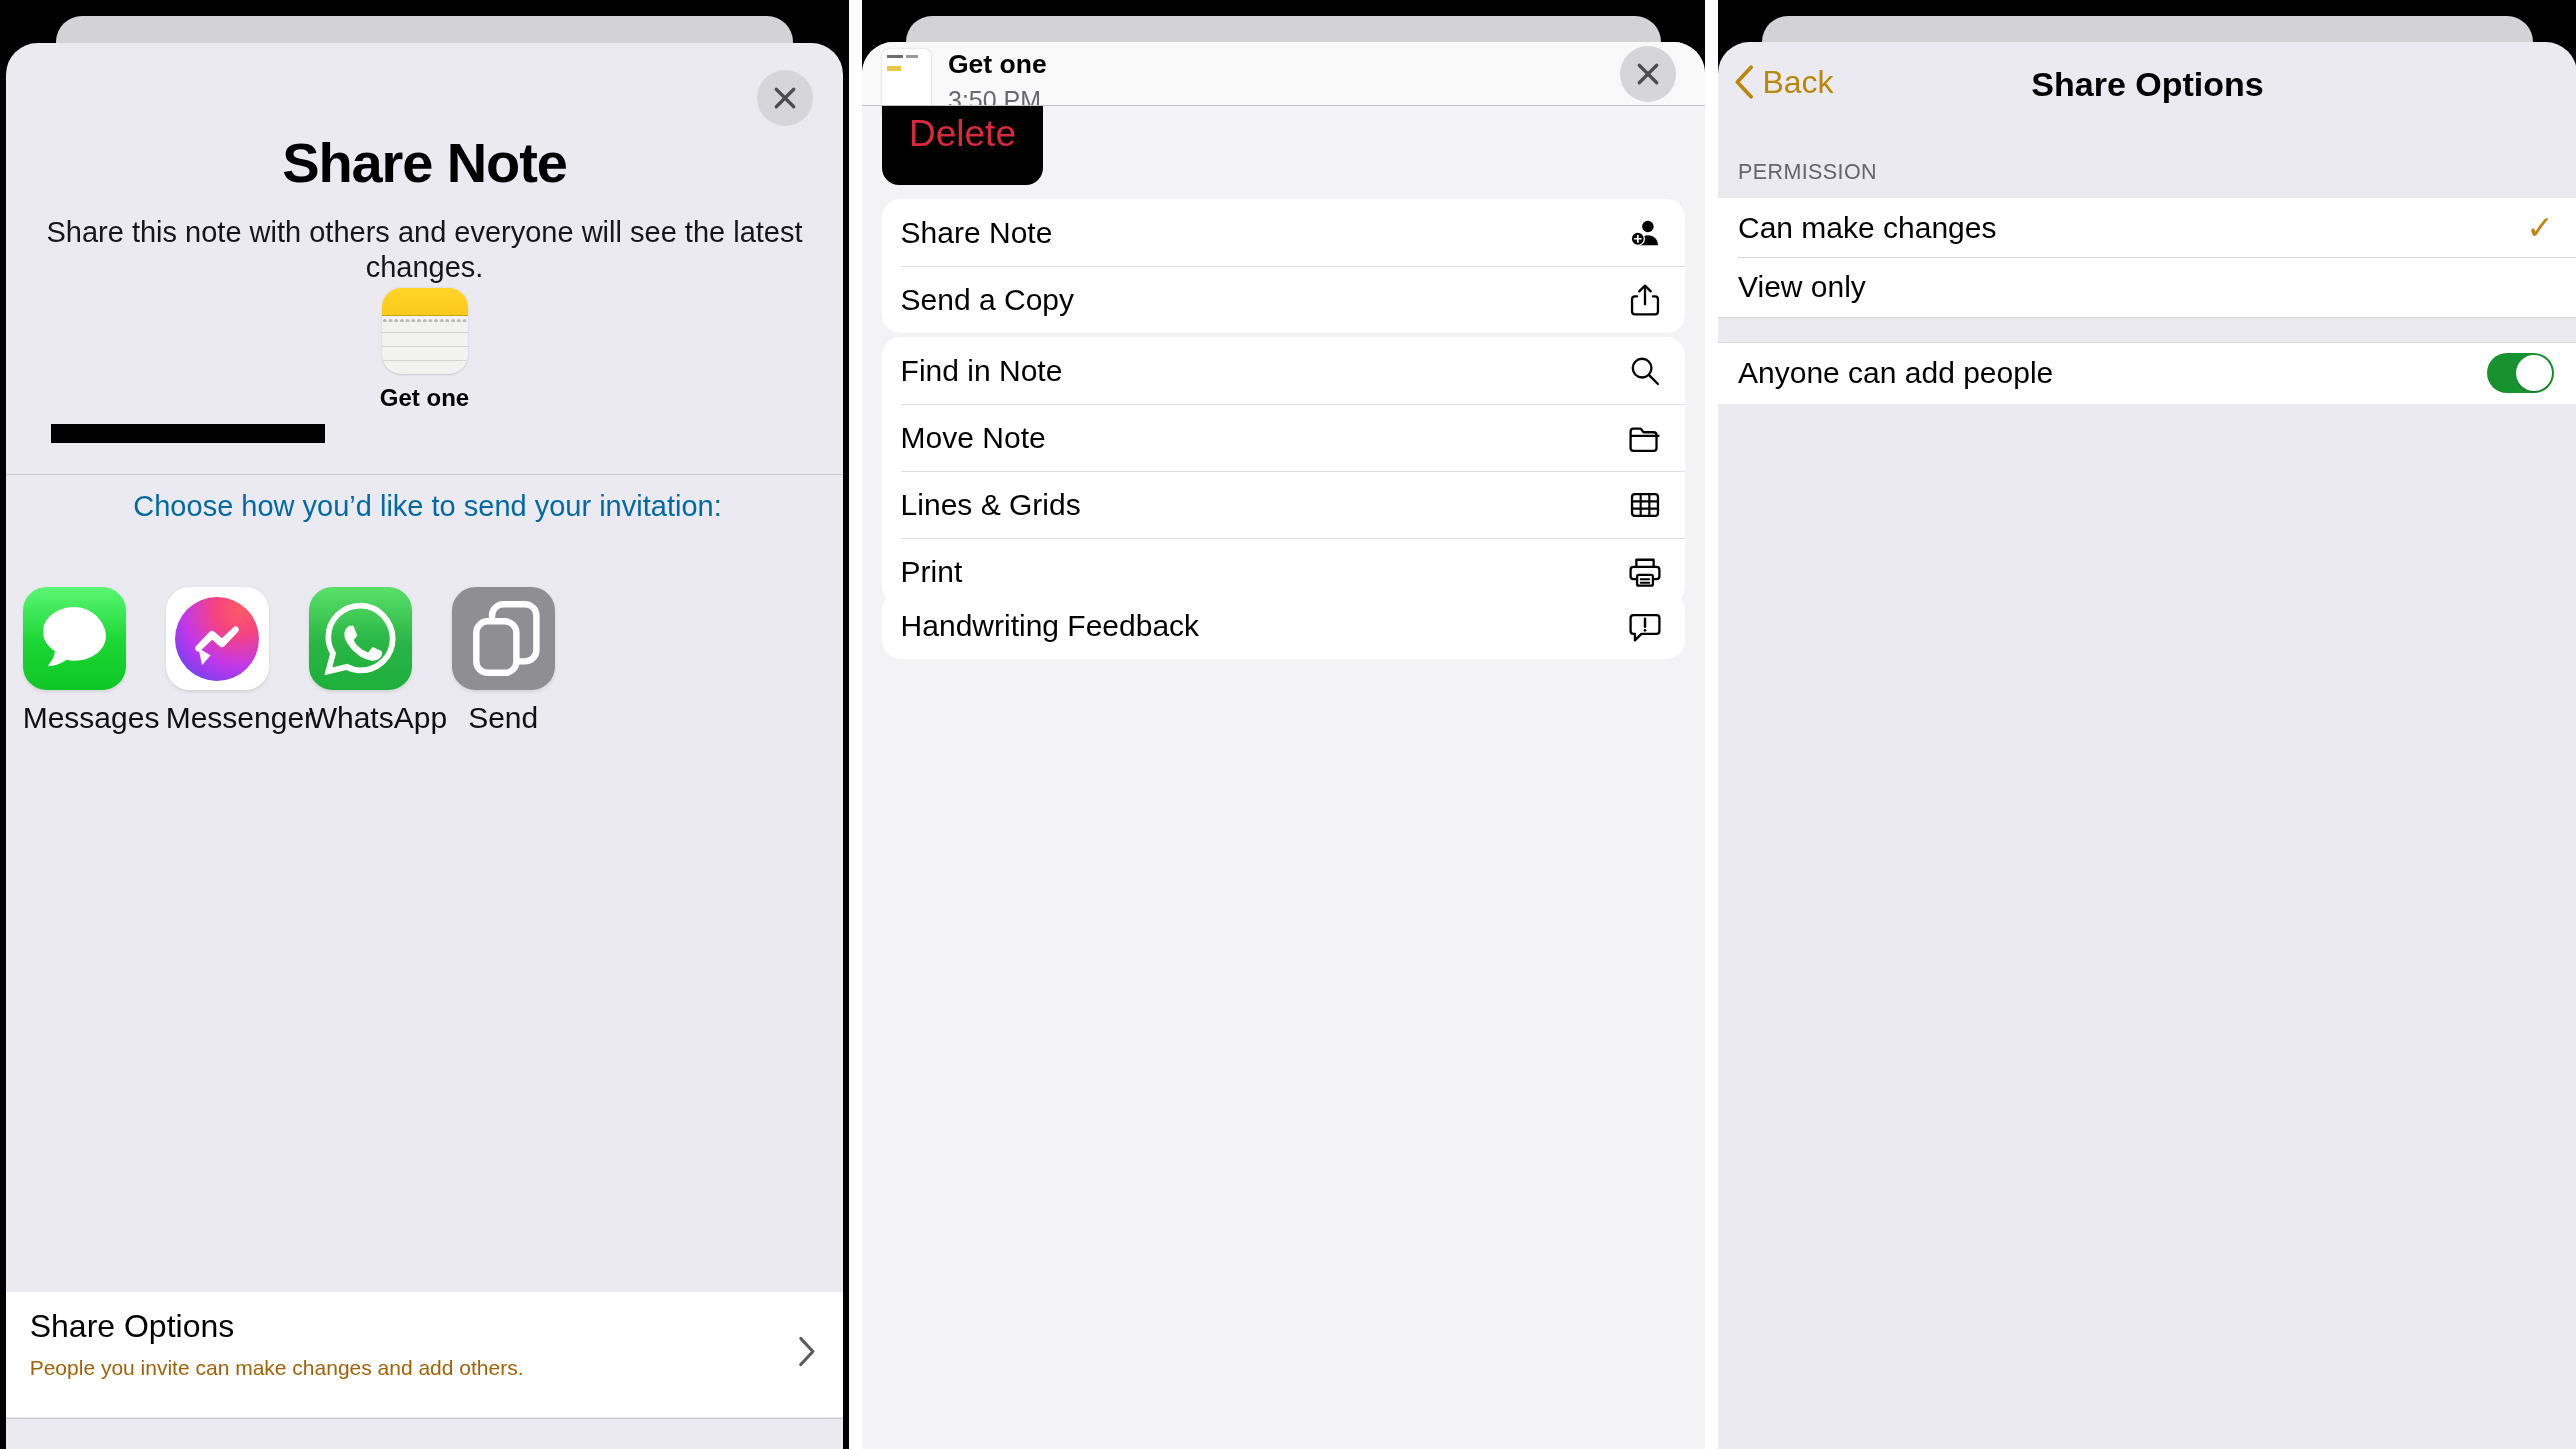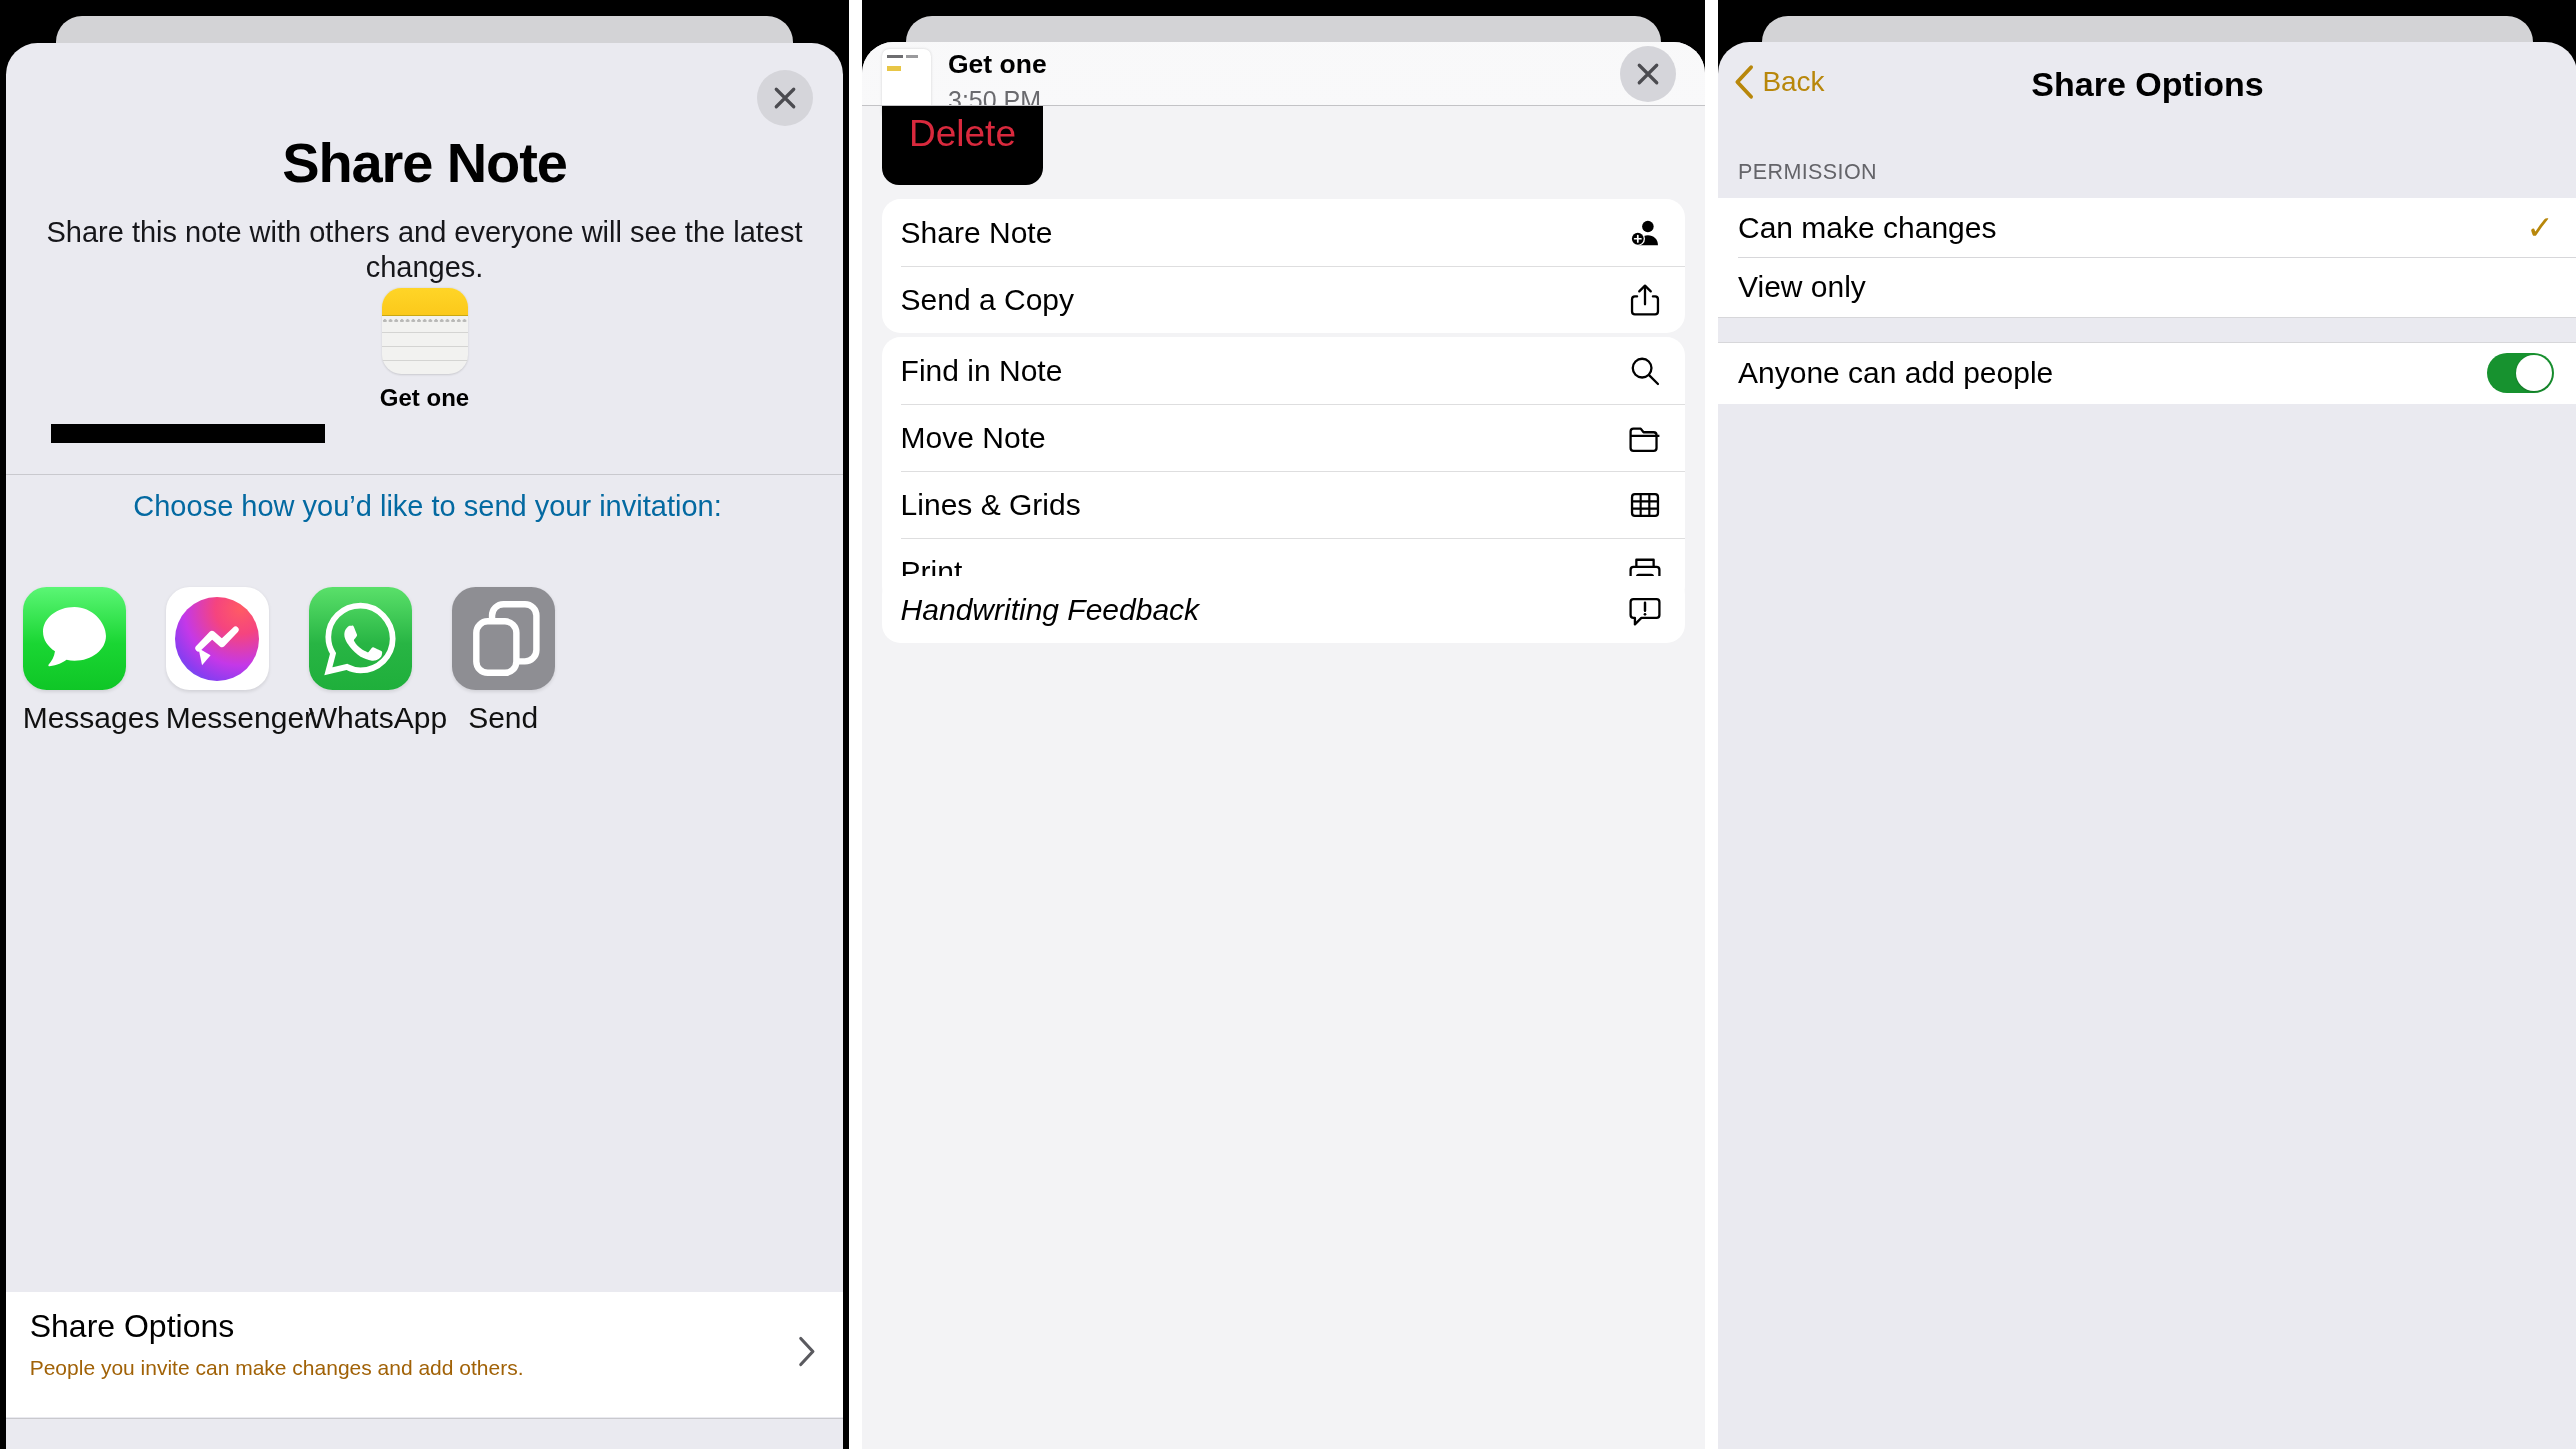--- a/index.html
+++ b/index.html
@@ -176,28 +176,28 @@
   }
   .menu-item + .menu-item::before {
     content:''; position: absolute; left: 18.6px; right: 0; top: 0;
     height: 0.9px; background: #dededf;
   }
   .menu-label { font-size: 30px; color: #000; }
   .menu-icon { width: 37px; height: 37px; display: flex; align-items: center; justify-content: center; }
   .menu-icon svg { width: 36px; height: 36px; }
   .grp-a { top: 157px; }
   .grp-b { top: 295px; }
-  .grp-c { top: 534px; font-style: italic; }
+  .grp-c { top: 550px; }
 
   
   .p3-nav { position: absolute; left: 0; right: 0; top: 0; height: 86px; }
   .p3-back {
     position: absolute; left: 15.7px; top: 21.5px;
     display: flex; align-items: center; gap: 7.2px;
-    color: #b8870b; font-size: 28px; cursor: pointer;
+    color: #b8870b; font-size: 32px; cursor: pointer;
   }
   .p3-back svg { width: 21.5px; height: 36px; }
   .p3-navtitle {
     position: absolute; left: 0; right: 0; top: 23px;
     text-align: center; font-size: 34px; font-weight: bold; color: #000;
   }
   .p3-sectionhdr {
     position: absolute; left: 20px; top: 118px;
     font-size: 21.5px; letter-spacing: 0.4px; color: #646469;
   }

